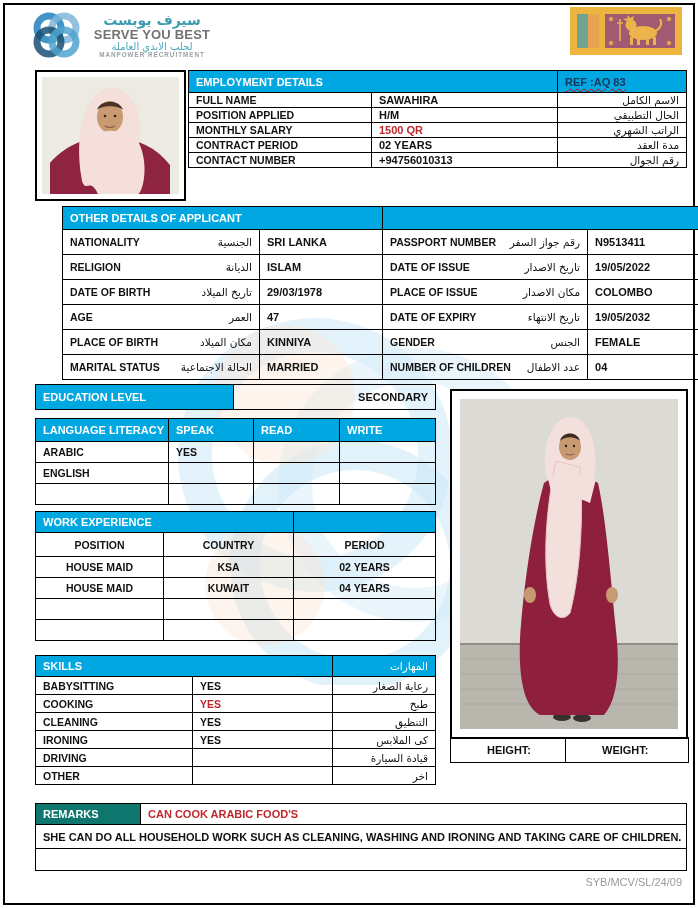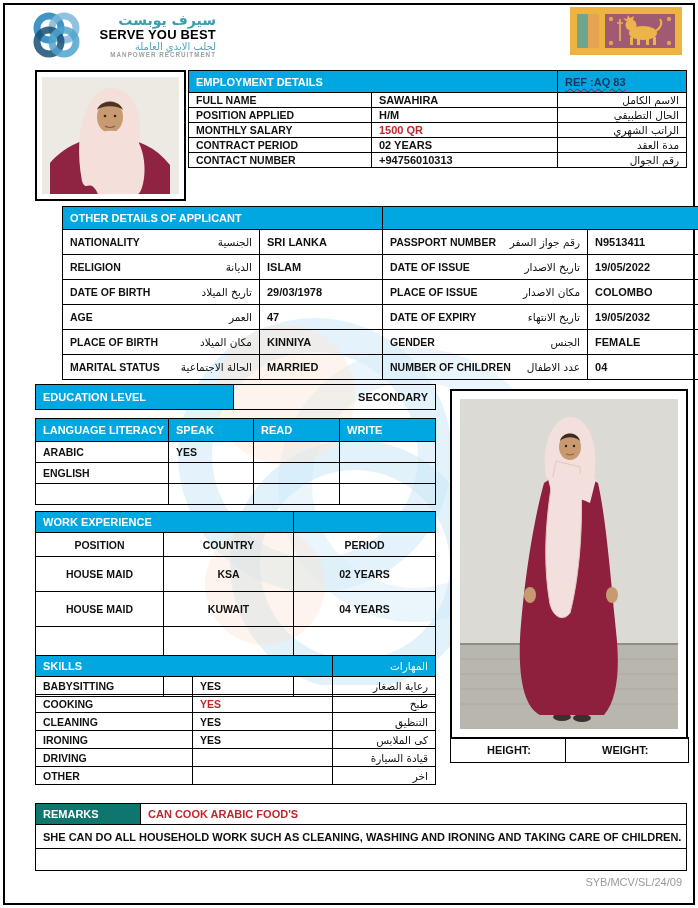--- a/index.html
+++ b/index.html
@@ -5,23 +5,23 @@
   html,body{margin:0;padding:0;}
   body{
     width:698px;height:908px;position:relative;background:#fff;
     font-family:"Liberation Sans", sans-serif;overflow:hidden;color:#111;
   }
   .page-border{position:absolute;left:3px;top:3px;right:3px;bottom:3px;border:2px solid #000;pointer-events:none;}
   
   .watermark{position:absolute;left:115px;top:255px;width:460px;height:430px;pointer-events:none;z-index:0;}
   
   .logo-wrap{position:absolute;left:28px;top:6px;display:flex;align-items:center;z-index:2;}
-  .logo-text{width:128px;text-align:right;line-height:1.05;margin-left:4px;}
+  .logo-text{width:128px;text-align:center;line-height:1.05;margin-left:4px;}
   .logo-ar1{font-family:"DejaVu Sans",sans-serif;font-size:14px;font-weight:bold;color:#3D9DB0;}
-  .logo-en{font-size:13px;font-weight:bold;color:#000000;letter-spacing:.2px;}
+  .logo-en{font-size:13px;font-weight:bold;color:#737373;letter-spacing:.2px;}
   .logo-ar2{font-family:"DejaVu Sans",sans-serif;font-size:10px;color:#4AA7B8;}
   .logo-sub{font-size:6.3px;color:#9aa0a6;letter-spacing:1px;font-weight:bold;}
   .flag{position:absolute;left:570px;top:7px;z-index:2;}
   
   table{position:absolute;border-collapse:collapse;table-layout:fixed;z-index:1;}
   td{border:1.5px solid #000;font-weight:bold;font-size:10.5px;padding:0 7px;overflow:hidden;white-space:nowrap;vertical-align:middle;}
   .hd{background:#00A7E0;color:#fff;font-size:11px;}
   .ar{font-family:"DejaVu Sans",sans-serif;font-weight:normal;font-size:10.5px;}
   .lr{display:flex;justify-content:space-between;align-items:center;}
   .val{font-size:11px;}
@@ -30,21 +30,21 @@
   .right{text-align:right;}
   
   .emp{left:188px;top:70px;width:498px;}
   .emp tr{height:15px;} .emp tr.h{height:22px;}
   .other{left:35px;top:206px;width:651px;margin-left:27px;}
   .other tr{height:25px;} .other tr.h{height:23px;}
   .edu{left:35px;top:384px;width:400px;} .edu tr{height:25px;}
   .lang{left:35px;top:418px;width:400px;}
   .lang tr{height:21px;} .lang tr.h{height:23px;}
   .work{left:35px;top:511px;width:400px;}
-  .work tr{height:35px;} .work tr.h{height:21px;} .work tr.ch{height:24px;}
+  .work tr{height:21px;} .work tr.h{height:21px;} .work tr.ch{height:24px;}
   .skills{left:35px;top:655px;width:400px;}
   .skills tr{height:18px;} .skills tr.h{height:21px;}
   .remarks{left:35px;top:803px;width:651px;}
   .remarks tr.r1{height:21px;} .remarks tr.r2{height:24px;} .remarks tr.r3{height:22px;}
   .navy{background:#0f766e;color:#fff;font-size:11px;}
   .ref-cell{color:#17365D;}
   .ref-cell span{text-decoration:underline wavy #D00000 1px;text-underline-offset:2px;}
   
   .portrait-box{position:absolute;left:35px;top:70px;width:151px;height:131px;border:2px solid #000;background:#fff;box-sizing:border-box;padding:5px;z-index:2;}
   .photo-panel{position:absolute;left:450px;top:389px;width:238px;z-index:2;}

